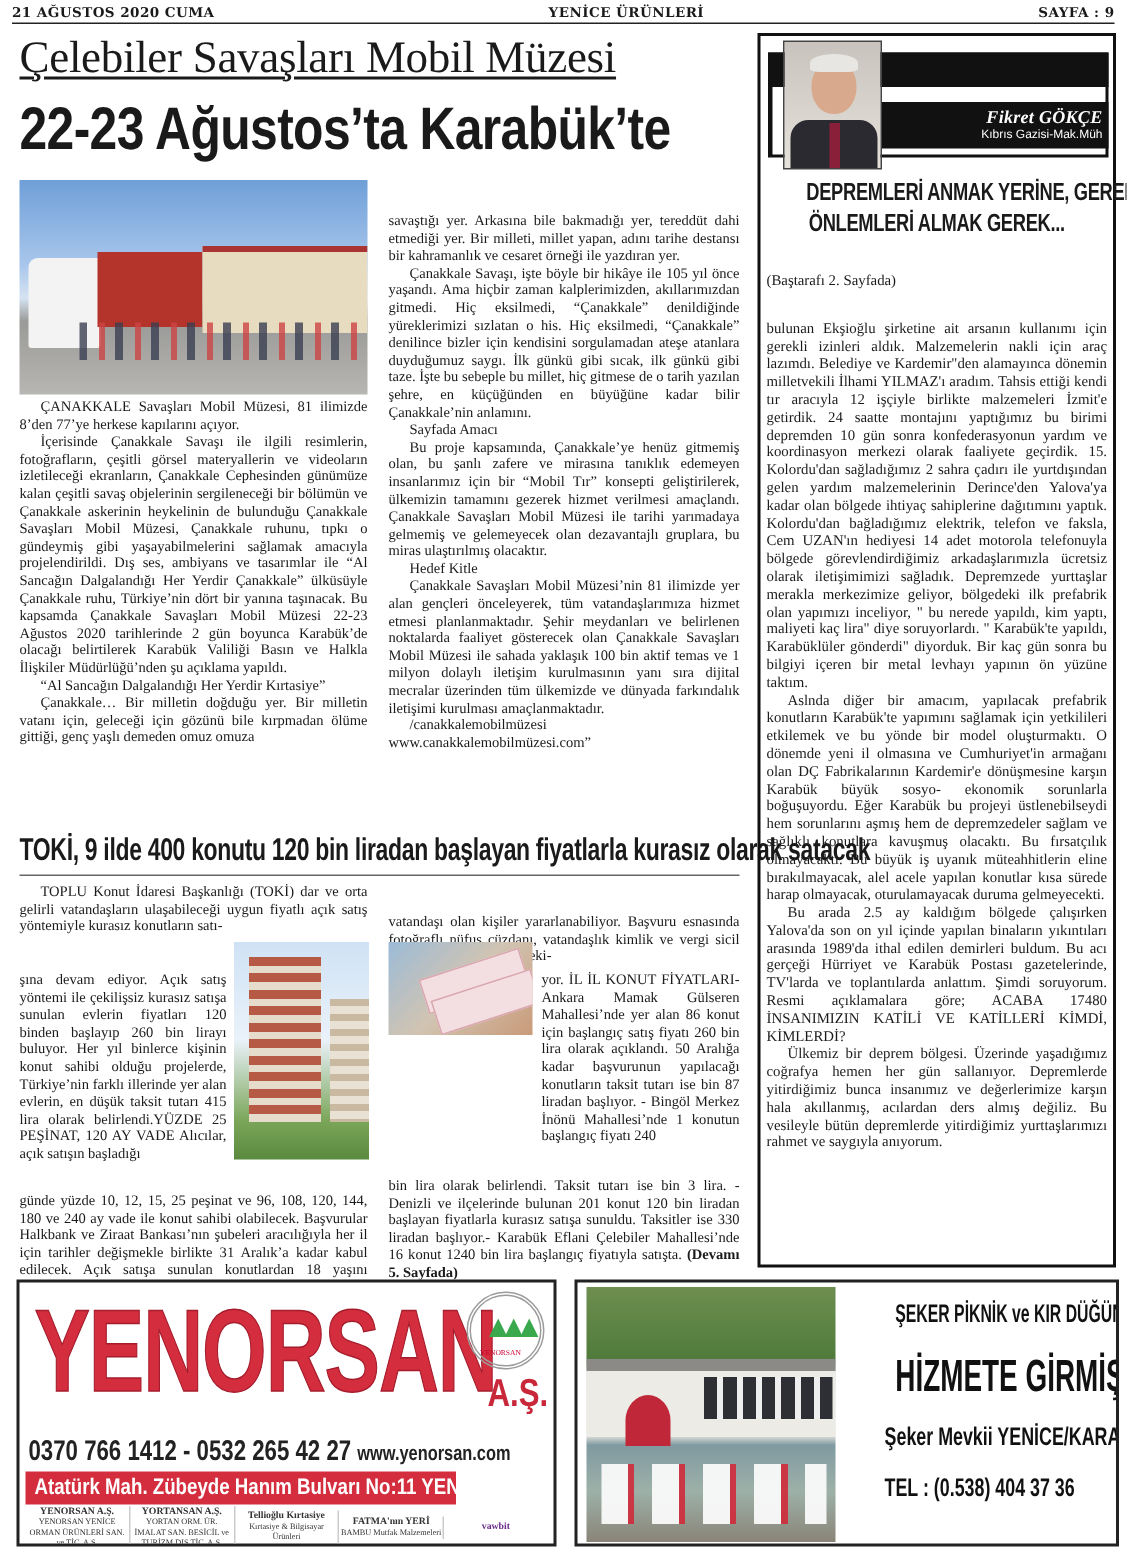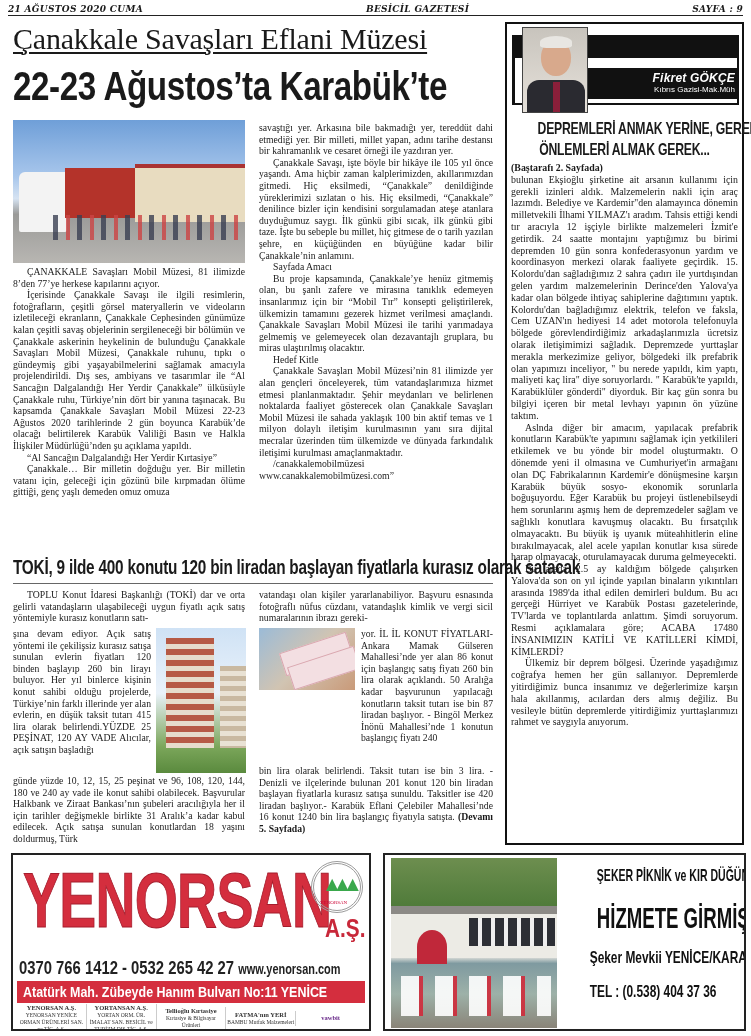--- a/index.html
+++ b/index.html
@@ -1,33 +1,33 @@
 <!DOCTYPE html>
 <html><head>
 <meta charset="utf-8">
 <style>
   * { box-sizing: border-box; margin: 0; padding: 0; }
   html, body { width: 751px; height: 1036px; background: #fff; overflow: hidden; }
   body { font-family: "DejaVu Serif", "Liberation Serif", serif; color: #1a1a1a; position: relative; }
 
-  .topbar { position: absolute; left: 8px; top: 3px; width: 735px; height: 13px; border-bottom: 1.5px solid #222; display: flex; justify-content: space-between; align-items: center; font-family: "DejaVu Serif", serif; font-weight: bold; font-style: italic; font-size: 9px; letter-spacing: 0.3px; }
+  .topbar { position: absolute; left: 8px; top: 3px; width: 735px; height: 13px; border-bottom: 1.5px solid #222; display: flex; justify-content: space-between; align-items: center; font-family: "DejaVu Serif", serif; font-weight: bold; font-size: 9px; letter-spacing: 0.3px; }
 
   .headline1 { position: absolute; left: 13px; top: 22px; width: 478px; font-family: "Liberation Serif", serif; font-size: 30px; text-decoration: underline; text-decoration-thickness: 2px; text-underline-offset: 3px; letter-spacing: -0.2px; line-height: 34px; white-space: nowrap; }
   .headline2 { position: absolute; left: 13px; top: 62px; width: 480px; font-family: "Liberation Sans", sans-serif; font-weight: bold; font-size: 40px; line-height: 48px; letter-spacing: -0.5px; transform: scaleX(0.83); transform-origin: left top; white-space: nowrap; }
 
   .photo { position: absolute; overflow: hidden; }
   .photo-truck { left: 13px; top: 120px; width: 232px; height: 143px; background: linear-gradient(180deg,#6f9fd8 0%,#a9c7ec 40%,#d6e3f2 55%,#9a9a98 66%,#b8b6b2 100%); }
   .truck-cab { position:absolute; left:6px; top:52px; width:48px; height:60px; background:#f3f3f3; border-radius:6px 2px 2px 2px; }
   .truck-box1 { position:absolute; left:52px; top:48px; width:70px; height:50px; background:#b4332a; }
   .truck-box2 { position:absolute; left:122px; top:44px; width:110px; height:58px; background:#e8dcc0; border-top:4px solid #a33; }
   .truck-people { position:absolute; left:40px; top:95px; width:190px; height:25px; background:repeating-linear-gradient(90deg,#3a3f52 0 5px,transparent 5px 13px,#c44 13px 17px,transparent 17px 24px); opacity:0.8; }
 
   .text { font-family: "Liberation Serif", serif; font-size: 9.7px; line-height: 11.6px; text-align: justify; }
   .text p { text-indent: 14px; }
-  .text p.noind { text-indent: 0; }
+  .text p.noind { text-indent: 0; margin-top: 20px; }
 
   .col1 { position:absolute; left:13px; top:266px; width:232px; }
   .col2 { position:absolute; left:259px; top:122px; width:234px; }
 
   .toki-headline { position:absolute; left:13px; top:553px; width:482px; font-family:"Liberation Sans",sans-serif; font-weight:bold; font-size:21px; line-height:28px; white-space:nowrap; transform:scaleX(0.73); transform-origin:left top; letter-spacing:-0.3px; }
   .toki-rule { position:absolute; left:13px; top:583px; width:480px; border-top:1px solid #666; }
 
   .toki-col1-top { position:absolute; left:13px; top:589px; width:232px; }
   .toki-col1-side { position:absolute; left:13px; top:628px; width:138px; }
   .toki-col1-bottom { position:absolute; left:13px; top:775px; width:232px; }
@@ -42,37 +42,37 @@
   .toki-col2-bottom { position:absolute; left:259px; top:765px; width:234px; }
 
   .column-box { position:absolute; left:505px; top:22px; width:239px; height:823px; border:2px solid #111; }
   .column-photo { position:absolute; left:522px; top:27px; width:66px; height:86px; background: linear-gradient(180deg,#c8c4bd 0%,#e6e1da 100%); overflow:hidden; border:1px solid #444; }
   .face { position:absolute; left:18px; top:12px; width:30px; height:36px; border-radius:48%; background:#d8a98c; }
   .hair { position:absolute; left:17px; top:8px; width:32px; height:12px; border-radius:50% 50% 20% 20%; background:#e8e6e2; }
   .suit { position:absolute; left:4px; top:52px; width:58px; height:36px; background:#2a2a30; border-radius:12px 12px 0 0; }
   .tie { position:absolute; left:30px; top:54px; width:7px; height:32px; background:#8a1f3a; }
   .author-bar-top { position:absolute; left:512px; top:35px; width:227px; height:23px; background:#111; }
   .author-bar { position:absolute; left:588px; top:68px; width:151px; height:31px; background:#111; color:#fff; text-align:right; padding:3px 4px 0 0; }
-  .author-name { font-family:Liberation Sans, sans-serif; font-weight:bold; font-style:italic; font-size:12px; line-height:14px; letter-spacing:0.2px; }
+  .author-name { font-family:Liberation Serif, serif; font-weight:bold; font-style:italic; font-size:12px; line-height:14px; letter-spacing:0.2px; }
   .author-title { font-family:"Liberation Sans",sans-serif; font-size:8px; line-height:10px; }
   .author-frame { position:absolute; left:512px; top:35px; width:227px; height:70px; border:2px solid #111; border-left-width:3px; }
   .column-headline { position:absolute; left:507px; top:118px; width:235px; text-align:center; font-family:"Liberation Sans",sans-serif; font-weight:bold; font-size:16.5px; line-height:21px; transform:scaleX(0.74); transform-origin:center top; letter-spacing:-0.3px; white-space:nowrap; }
   .column-text { position:absolute; left:511px; top:162px; width:227px; font-size:9.9px; line-height:11.8px; }
-  .column-text .bold { font-weight:bold; }
+  .column-text .bold { font-weight:normal; }
 
   .ad { position:absolute; border:2px solid #222; overflow:hidden; background:#fff; }
   .ad-yenorsan { left:11px; top:853px; width:360px; height:178px; }
   .yen-brand { position:absolute; left:10px; top:0; font-family:"Liberation Sans",sans-serif; font-weight:bold; font-size:78px; line-height:90px; color:#d42e3e; transform:scaleX(0.71); transform-origin:left top; letter-spacing:-1px; white-space:nowrap; -webkit-text-stroke:1px #a51c2c; }
   .yen-logo { position:absolute; left:298px; top:6px; width:52px; height:52px; border-radius:50%; border:3px double #9c9c9c; }
   .yen-trees { position:absolute; left:12px; top:10px; font-size:16px; color:#3aa84c; letter-spacing:-2px; font-family:"DejaVu Sans",sans-serif; }
   .yen-logo-text { position:absolute; left:6px; top:36px; font-size:5px; color:#c03; font-family:"Liberation Serif",serif; }
   .yen-as { position:absolute; left:312px; top:58px; font-family:"Liberation Sans",sans-serif; font-weight:bold; font-size:26px; color:#c8283a; transform:scaleX(0.8); transform-origin:left top; }
   .yen-phone { position:absolute; left:6px; top:102px; font-family:"Liberation Sans",sans-serif; font-weight:bold; font-size:19px; color:#222; transform:scaleX(0.78); transform-origin:left top; white-space:nowrap; }
   .yen-phone small { font-size:14px; }
-  .yen-address { position:absolute; left:4px; top:126px; width:348px; height:22px; background:#d42e3e; color:#fff; font-family:"Liberation Sans",sans-serif; font-weight:bold; font-size:15px; line-height:22px; white-space:nowrap; padding-left:6px; }
+  .yen-address { position:absolute; left:4px; top:126px; width:287px; height:22px; background:#d42e3e; color:#fff; font-family:"Liberation Sans",sans-serif; font-weight:bold; font-size:15px; line-height:22px; white-space:nowrap; padding-left:6px; }
   .yen-address span { display:inline-block; transform:scaleX(0.83); transform-origin:left center; }
   .yen-sponsors { position:absolute; left:4px; top:152px; width:348px; height:22px; display:flex; justify-content:space-between; align-items:center; font-size:5.5px; font-family:"Liberation Serif",serif; color:#333; }
   .sponsor { flex:1; text-align:center; border-right:1px solid #ccc; line-height:7px; }
   .sponsor:last-child { border-right:none; }
   .sponsor b { font-size:6.5px; }
 
   .ad-seker { left:383px; top:853px; width:363px; height:178px; }
   .seker-photo { position:absolute; left:6px; top:3px; width:166px; height:170px; background:linear-gradient(180deg,#6d8e4f 0%,#4e7a39 30%,#d8d8d8 32%,#e8e6e0 58%,#7f9aa0 62%,#9db1a8 80%,#8a8478 100%); }
   .seker-building { position:absolute; left:0; top:48px; width:166px; height:52px; background:#ecebe5; border-top:8px solid #8c8a86; }
   .seker-windows { position:absolute; left:78px; top:60px; width:86px; height:28px; background:repeating-linear-gradient(90deg,#2d2f35 0 9px,#eee 9px 13px); }
@@ -82,25 +82,25 @@
   .seker-l1 { font-size:17px; line-height:30px; white-space:nowrap; transform:scaleX(0.62); transform-origin:center top; }
   .seker-l2 { font-size:30px; line-height:42px; white-space:nowrap; transform:scaleX(0.62); transform-origin:center top; margin-top:6px; }
   .seker-l3 { font-size:17px; line-height:26px; white-space:nowrap; transform:scaleX(0.7); transform-origin:center top; margin-top:6px; }
   .seker-l4 { font-size:17px; line-height:26px; white-space:nowrap; transform:scaleX(0.7); transform-origin:center top; margin-top:8px; }
 </style>
 </head>
 <body>
 
 <div class="topbar">
   <span>21 AĞUSTOS 2020 CUMA</span>
-  <span>BESİCİL GAZETESİ</span>
+  <span>YENİCE ÜRÜNLERİ</span>
   <span>SAYFA : 9</span>
 </div>
 
-<div class="headline1">Çanakkale Savaşları Eflani Müzesi</div>
+<div class="headline1">Çelebiler Savaşları Mobil Müzesi</div>
 <div class="headline2">22-23 Ağustos’ta Karabük’te</div>
 
 <div class="photo photo-truck">
   <div class="truck-cab"></div>
   <div class="truck-box1"></div>
   <div class="truck-box2"></div>
   <div class="truck-people"></div>
 </div>
 
 <div class="col1 text">
@@ -141,21 +141,21 @@
   <p class="noind">vatandaşı olan kişiler yararlanabiliyor. Başvuru esnasında fotoğraflı nüfus cüzdanı, vatandaşlık kimlik ve vergi sicil numaralarının ibrazı gereki-</p>
 </div>
 <div class="photo photo-money">
   <div class="bill" style="left:22px;top:14px;"></div>
   <div class="bill" style="left:30px;top:28px;"></div>
 </div>
 <div class="toki-col2-side text">
   <p class="noind">yor. İL İL KONUT FİYATLARI- Ankara Mamak Gülseren Mahallesi’nde yer alan 86 konut için başlangıç satış fiyatı 260 bin lira olarak açıklandı. 50 Aralığa kadar başvurunun yapılacağı konutların taksit tutarı ise bin 87 liradan başlıyor. - Bingöl Merkez İnönü Mahallesi’nde 1 konutun başlangıç fiyatı 240</p>
 </div>
 <div class="toki-col2-bottom text">
-  <p class="noind"><span>bin lira olarak belirlendi. Taksit tutarı ise bin 3 lira. - Denizli ve ilçelerinde bulunan 201 konut 120 bin liradan başlayan fiyatlarla kurasız satışa sunuldu. Taksitler ise 420 liradan başlıyor.- Karabük Eflani Çelebiler Mahallesi’nde 16 konut 1240 bin lira başlangıç fiyatıyla satışta.</span> <b>(Devamı 5. Sayfada)</b></p>
+  <p class="noind"><span>bin lira olarak belirlendi. Taksit tutarı ise bin 3 lira. - Denizli ve ilçelerinde bulunan 201 konut 120 bin liradan başlayan fiyatlarla kurasız satışa sunuldu. Taksitler ise 330 liradan başlıyor.- Karabük Eflani Çelebiler Mahallesi’nde 16 konut 1240 bin lira başlangıç fiyatıyla satışta.</span> <b>(Devamı 5. Sayfada)</b></p>
 </div>
 
 <div class="column-box"></div>
 <div class="author-bar-top"></div>
 <div class="author-frame"></div>
 <div class="column-photo">
   <div class="suit"></div>
   <div class="tie"></div>
   <div class="face"></div>
   <div class="hair"></div>

